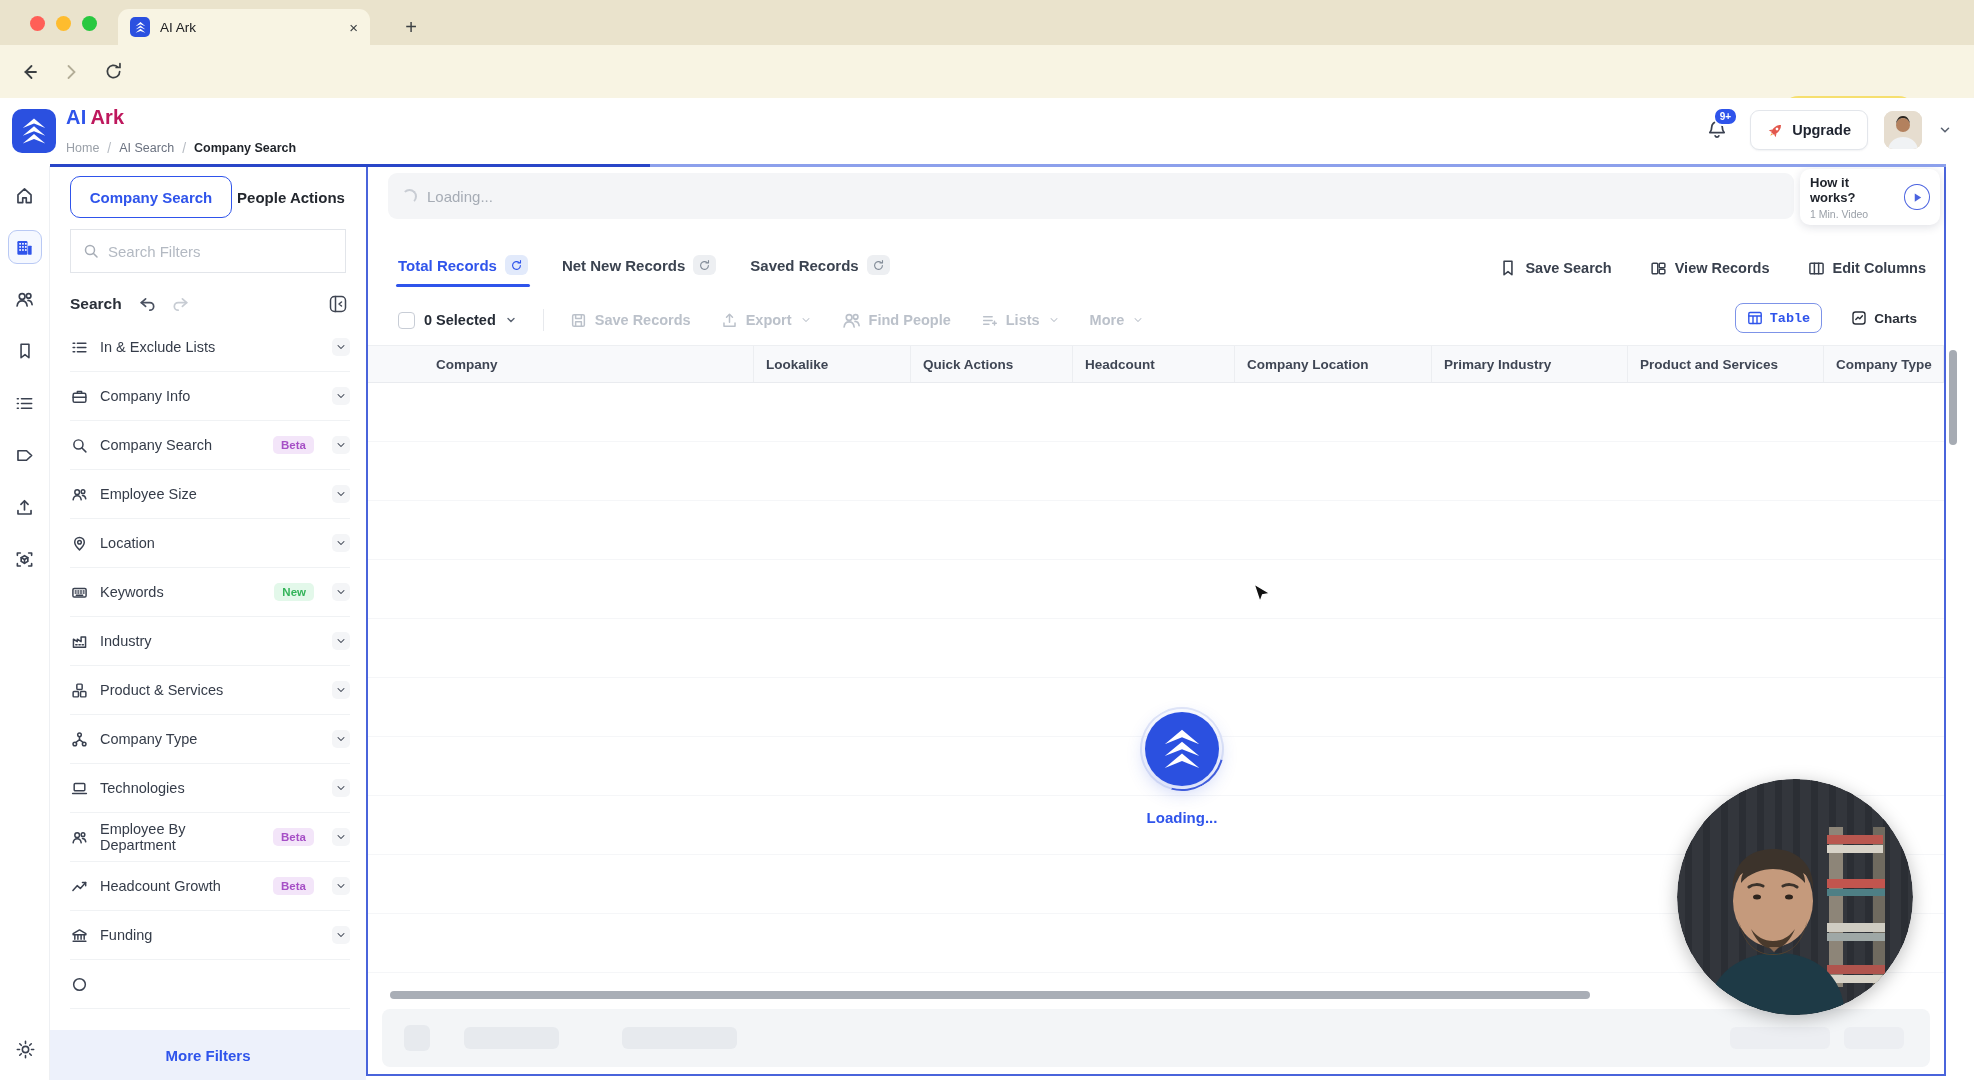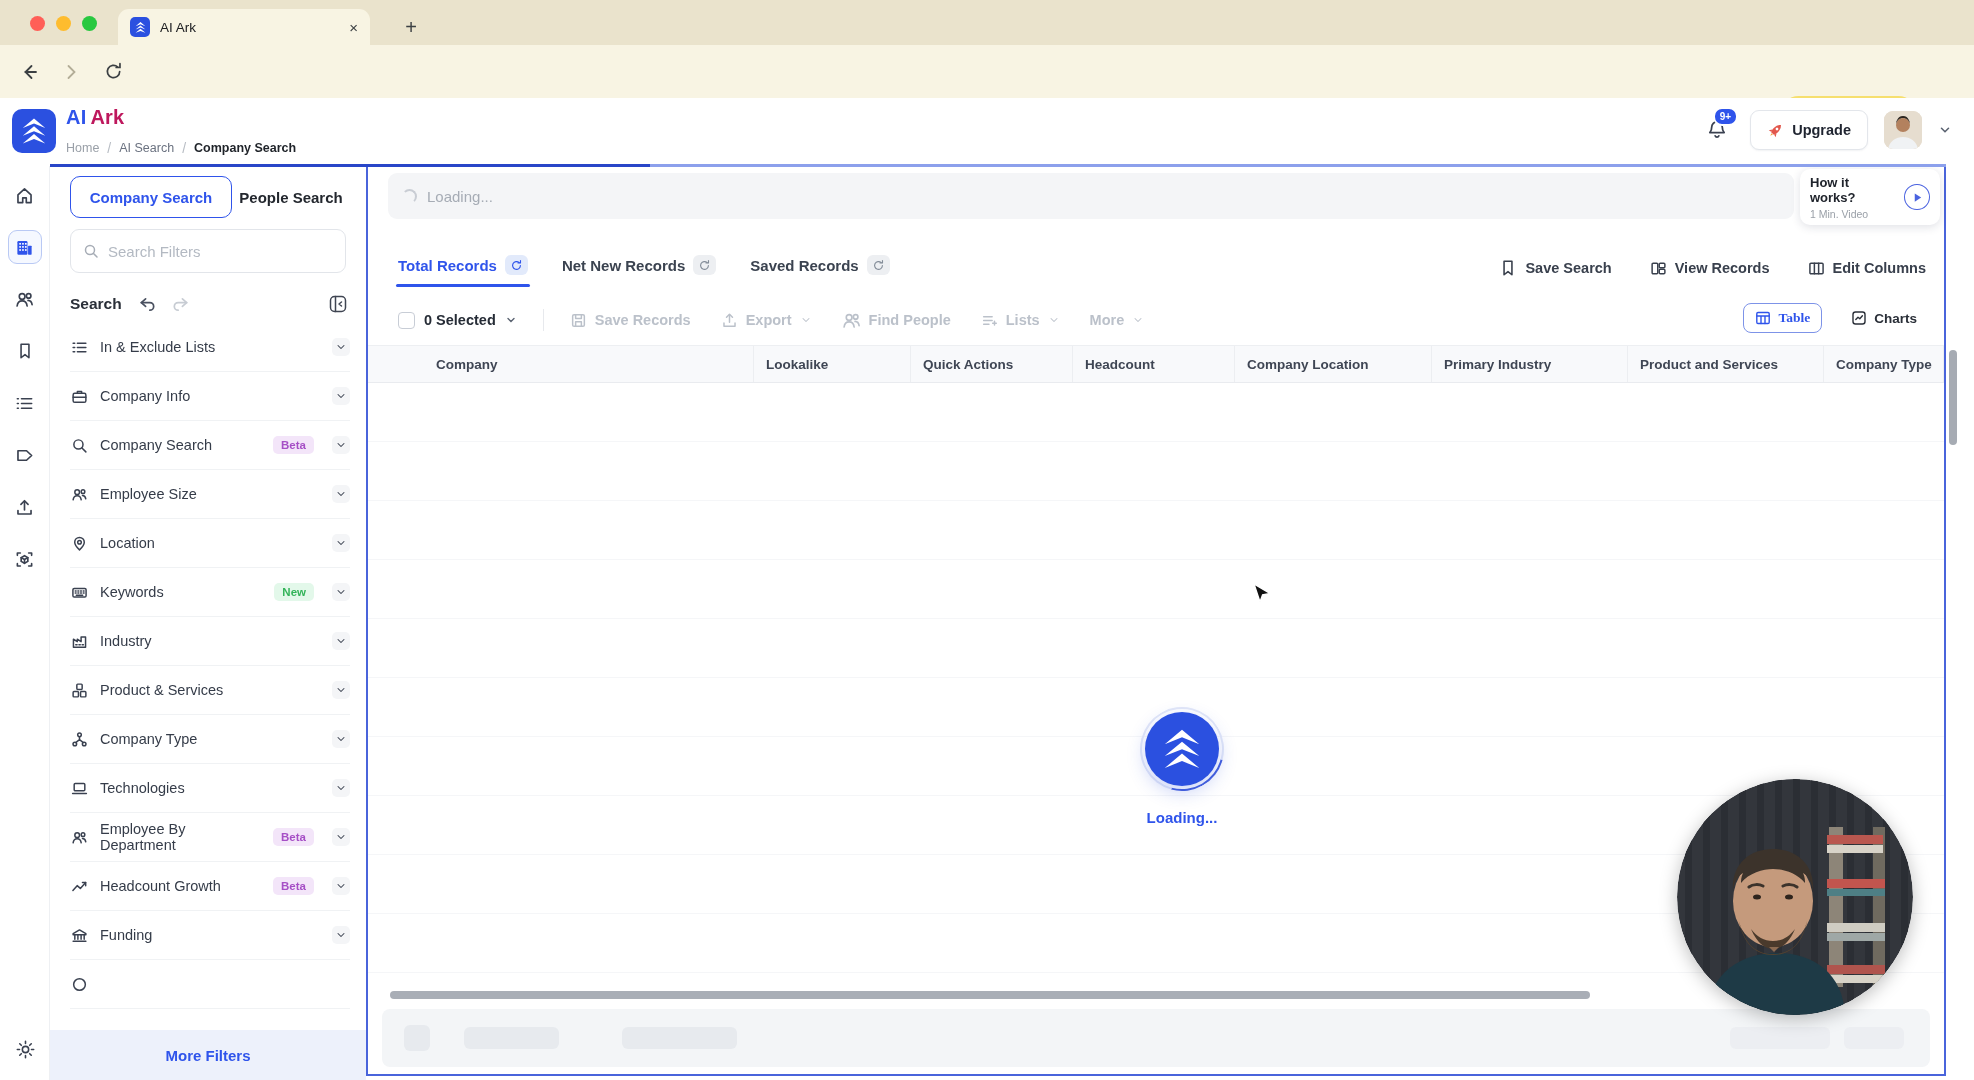--- a/index.html
+++ b/index.html
@@ -54,21 +54,21 @@
   .rail { position:absolute; left:0; top:166px; bottom:0; width:50px; background:#fff; border-right:1px solid #EEF0F3; display:flex; flex-direction:column; align-items:center; padding-top:12px; gap:18px; }
   .rail-btn { width:34px; height:34px; display:flex; align-items:center; justify-content:center; color:#3a4150; border-radius:9px; }
   .rail-btn.active { color:#2F54EB; border:1.5px solid #B9C9F4; background:#F5F8FF; }
   .rail-gear { position:absolute; bottom:14px; left:8px; width:34px; height:34px; display:flex; align-items:center; justify-content:center; color:#3a4150; }
 
   
   .sidebar { position:absolute; left:50px; top:167px; bottom:0; width:316px; background:#fff; }
   .sb-tabs { position:absolute; left:20px; top:9px; right:16px; display:flex; align-items:center; }
   .sb-tab-company { border:1.5px solid #2F54EB; color:#2F54EB; font-weight:700; font-size:15px; border-radius:10px; height:42px; width:162px; display:flex; align-items:center; justify-content:center; background:#fff; }
   .sb-tab-people { color:#23272e; font-weight:700; font-size:15px; flex:1; text-align:center; }
-  .sb-search { position:absolute; left:20px; top:62px; right:20px; height:44px; border:1px solid #E2E5EA; border-radius:9px; display:flex; align-items:center; padding:0 12px; gap:9px; color:#A7ADB6; }
+  .sb-search { position:absolute; left:20px; top:62px; right:20px; height:44px; border:1px solid #E2E5EA; border-radius:0; display:flex; align-items:center; padding:0 12px; gap:9px; color:#A7ADB6; }
   .sb-search input { border:none; outline:none; font-size:15px; color:#3a4150; width:100%; background:transparent; font-family:inherit; }
   .sb-search input::placeholder { color:#B3B9C2; }
   .sb-filtersrow { position:absolute; left:20px; top:122px; right:18px; height:30px; display:flex; align-items:center; gap:14px; }
   .sb-filterslabel { font-size:15.5px; font-weight:700; color:#2a2f38; margin-right:2px; }
   .undo { color:#4a5160; } .redo { color:#C7CCD3; }
   .collapse { margin-left:auto; color:#3f4552; }
   .sb-items { position:absolute; left:20px; top:156px; right:16px; height:706px; overflow:hidden; }
   .sb-item { height:49px; display:flex; align-items:center; gap:12px; border-bottom:1px solid #F0F2F4; }
   .sb-item .lbl { font-size:14.5px; font-weight:400; color:#353c49; flex:1; }
   .sb-item .ic { color:#3a4150; width:18px; }
@@ -385,21 +385,21 @@
 <span class="rail-gear">
   <svg width="21" height="21" viewBox="0 0 20 20" fill="none" stroke="#3a4150" stroke-width="1.5" stroke-linecap="round">
       <circle cx="10" cy="10" r="3"></circle>
       <path d="M10 2.2v2.1M10 15.7v2.1M2.2 10h2.1M15.7 10h2.1M4.5 4.5l1.5 1.5M14 14l1.5 1.5M15.5 4.5 14 6M6 14l-1.5 1.5"></path>
     </svg>
 </span>
 
 <div class="sidebar">
   <div class="sb-tabs">
     <div class="sb-tab-company">Company Search</div>
-    <div class="sb-tab-people">People Search</div>
+    <div class="sb-tab-people">People Actions</div>
   </div>
   <div class="sb-search">
     <span class="ic">
         <svg width="16" height="16" viewBox="0 0 16 16" fill="none" stroke="currentColor" stroke-width="1.5" stroke-linecap="round">
           <circle cx="7" cy="7" r="4.5"></circle>
           <path d="M10.5 10.5 14 14"></path>
         </svg>
       </span>
     <input placeholder="Search Filters" style="">
   </div>
@@ -773,21 +773,21 @@
           <span>More</span>
           <span class="ic caret gray">
             <svg width="12" height="12" viewBox="0 0 16 16" fill="none" stroke="currentColor" stroke-width="1.4" stroke-linecap="round" stroke-linejoin="round">
               <path d="M4 6l4 4 4-4"></path>
             </svg>
           </span>
         </button>
       </span>
   </div>
   <div class="view-toggle" id="view-toggle">
-      <button class="vt-btn active" style="background: none; font-family: Liberation Serif, serif;">
+      <button class="vt-btn active" style="background: none; font-family: Liberation Mono, monospace;">
         <span class="ic">
           <svg width="16" height="16" viewBox="0 0 16 16" fill="none" stroke="currentColor" stroke-width="1.4" stroke-linecap="round" stroke-linejoin="round">
             <rect x="1.8" y="2.5" width="12.4" height="11" rx="1.2"></rect>
             <path d="M1.8 6h12.4M6 6v7.5M10 6v7.5"></path>
           </svg>
         </span>
         <span>Table</span>
       </button>
       <button class="vt-btn inactive" style="background: none; font-family: inherit; border: none;">
         <span class="ic">

